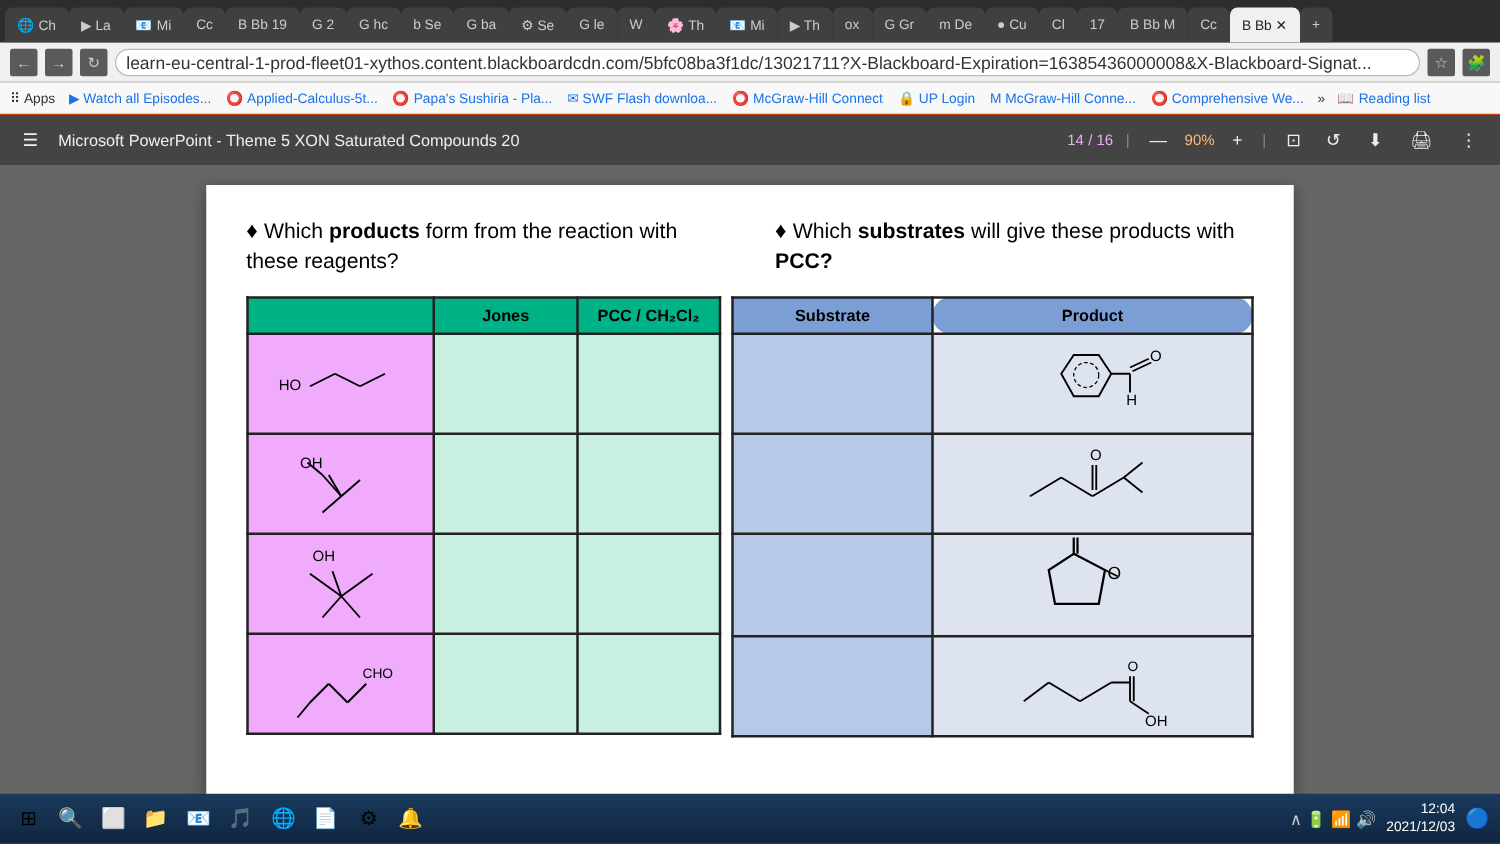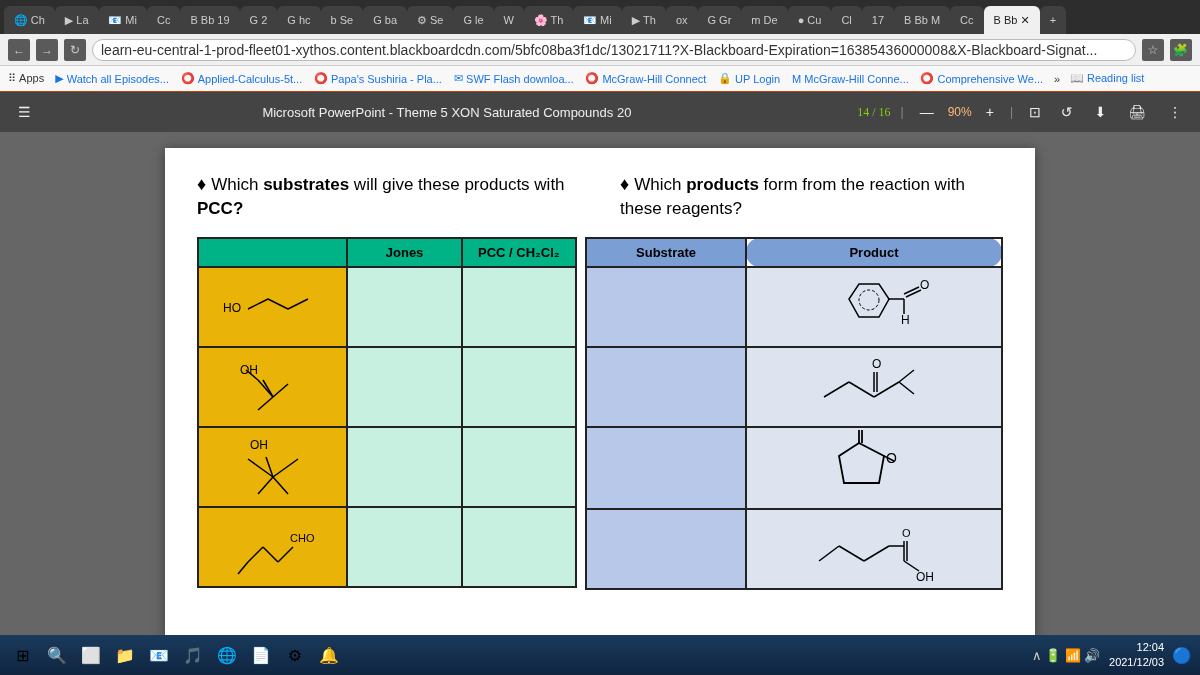--- a/index.html
+++ b/index.html
@@ -88,41 +88,40 @@
       height: 40px;
       display: flex;
       align-items: center;
       padding: 0 12px;
       gap: 10px;
       color: #eee;
       font-size: 12px;
     }
     .ppt-title {
       flex: 1;
-      text-align: center;
+      text-align: left;
       font-size: 13px;
       color: #eee;
     }
     .ppt-controls {
       display: flex;
       align-items: center;
       gap: 8px;
     }
     .ppt-btn {
       background: none;
       border: none;
       color: #eee;
       font-size: 14px;
       cursor: pointer;
       padding: 2px 6px;
     }
     .page-count {
       font-size: 12px;
-      color: #84cc16;
-      font-family: Liberation Serif, serif;
+      color: #f0abfc;
     }
     .zoom-val {
       font-size: 12px;
       color: #fdba74;
     }
 
     
     .slide-area {
       background: #666;
       display: flex;
@@ -179,21 +178,21 @@
       text-align: center;
       font-size: 13px;
     }
     table.chem-table td {
       border: 2px solid #222;
       padding: 0;
       text-align: center;
       vertical-align: middle;
     }
     table.chem-table td.compound-cell {
-      background: #eab308;
+      background: #f0abfc;
       width: 150px;
       height: 80px;
     }
     table.chem-table td.reagent-cell {
       background: #c8f0e0;
       width: 115px;
       height: 80px;
     }
     table.chem-table th.empty-header {
       background: #00b386;
@@ -395,25 +394,25 @@
   <button class="ppt-btn">🖨</button>
   <button class="ppt-btn">⋮</button>
 </div>
 
 <div class="slide-area">
   <div class="slide">
 
     <div class="questions-row">
       <div class="question-block">
         <span style="font-size:18px;">♦ </span>
-        Which <strong>substrates</strong> will give these products with <strong>PCC?</strong>
+        Which <strong>products</strong> form from the reaction with these reagents?
       </div>
       <div class="question-block">
         <span style="font-size:18px;">♦ </span>
-        Which <strong>products</strong> form from the reaction with these reagents?
+        Which <strong>substrates</strong> will give these products with <strong>PCC?</strong>
       </div>
     </div>
 
     <div class="tables-row">
 
       <div class="left-section">
         <table class="chem-table">
           <thead>
             <tr>
               <th class="empty-header"></th>

